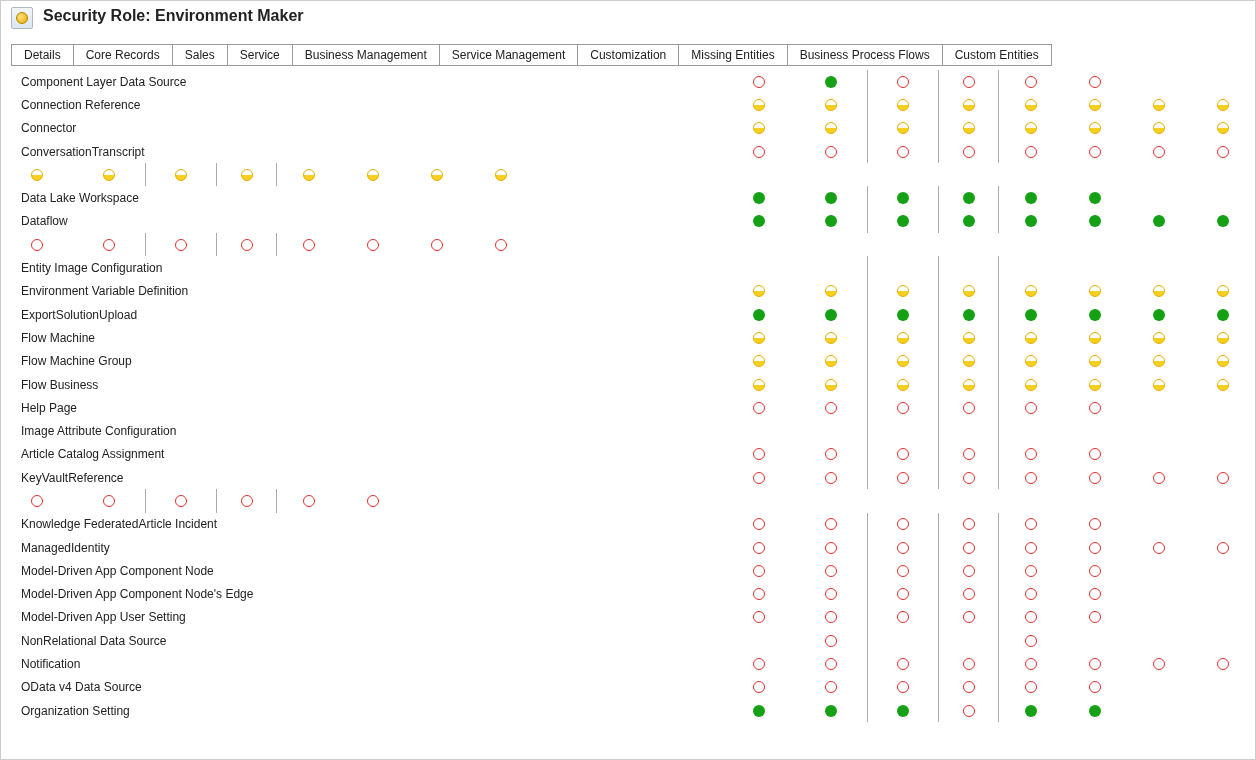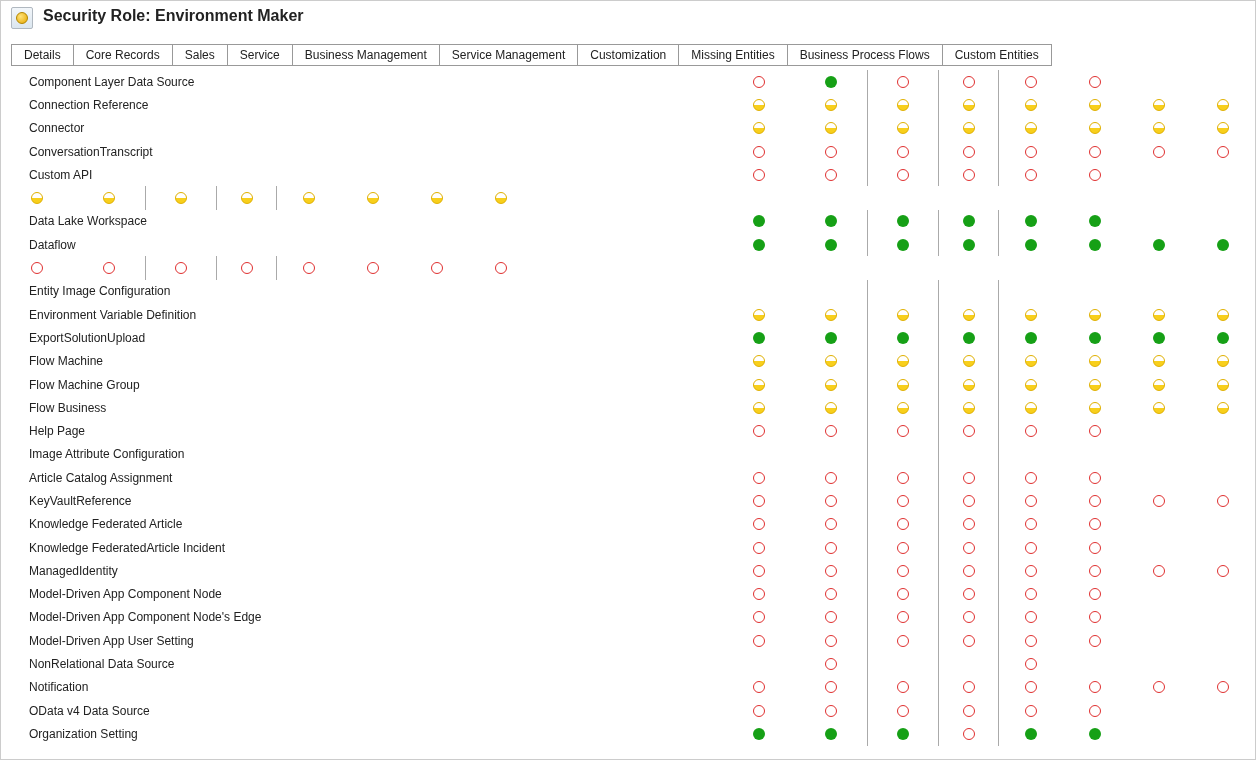--- a/index.html
+++ b/index.html
@@ -58,21 +58,21 @@
   }
   .grid {
     padding: 4px 0 0 0;
   }
   .row {
     display: flex;
     align-items: center;
     height: 23.3px;
   }
   .entity-name {
-    padding-left: 28px;
+    padding-left: 20px;
     width: 722px;
     font-size: 12px;
     color: #222;
     white-space: nowrap;
   }
   .cells {
     display: flex;
     flex: 1;
   }
   .cell {
@@ -241,45 +241,20 @@
         </div>
         <div class="cell">
           <span class="perm perm-none"></span>
         </div>
         <div class="cell">
           <span class="perm perm-none"></span>
         </div>
       </div>
     </div>
     <div class="row">
-      <div class="entity-name">Custom API</div>
-      <div class="cells">
-        <div class="cell">
-          <span class="perm perm-none"></span>
-        </div>
-        <div class="cell">
-          <span class="perm perm-none"></span>
-        </div>
-        <div class="cell">
-          <span class="perm perm-none"></span>
-        </div>
-        <div class="cell">
-          <span class="perm perm-none"></span>
-        </div>
-        <div class="cell">
-          <span class="perm perm-none"></span>
-        </div>
-        <div class="cell">
-          <span class="perm perm-none"></span>
-        </div>
-        <div class="cell"></div>
-        <div class="cell"></div>
-      </div>
-    </div>
-    <div class="row">
       <div class="cells">
         <div class="cell">
           <span class="perm perm-user"></span>
         </div>
         <div class="cell">
           <span class="perm perm-user"></span>
         </div>
         <div class="cell">
           <span class="perm perm-user"></span>
         </div>
@@ -626,21 +601,20 @@
         </div>
         <div class="cell">
           <span class="perm perm-none"></span>
         </div>
         <div class="cell">
           <span class="perm perm-none"></span>
         </div>
       </div>
     </div>
     <div class="row">
-      <div class="entity-name">Knowledge Federated Article</div>
       <div class="cells">
         <div class="cell">
           <span class="perm perm-none"></span>
         </div>
         <div class="cell">
           <span class="perm perm-none"></span>
         </div>
         <div class="cell">
           <span class="perm perm-none"></span>
         </div>

